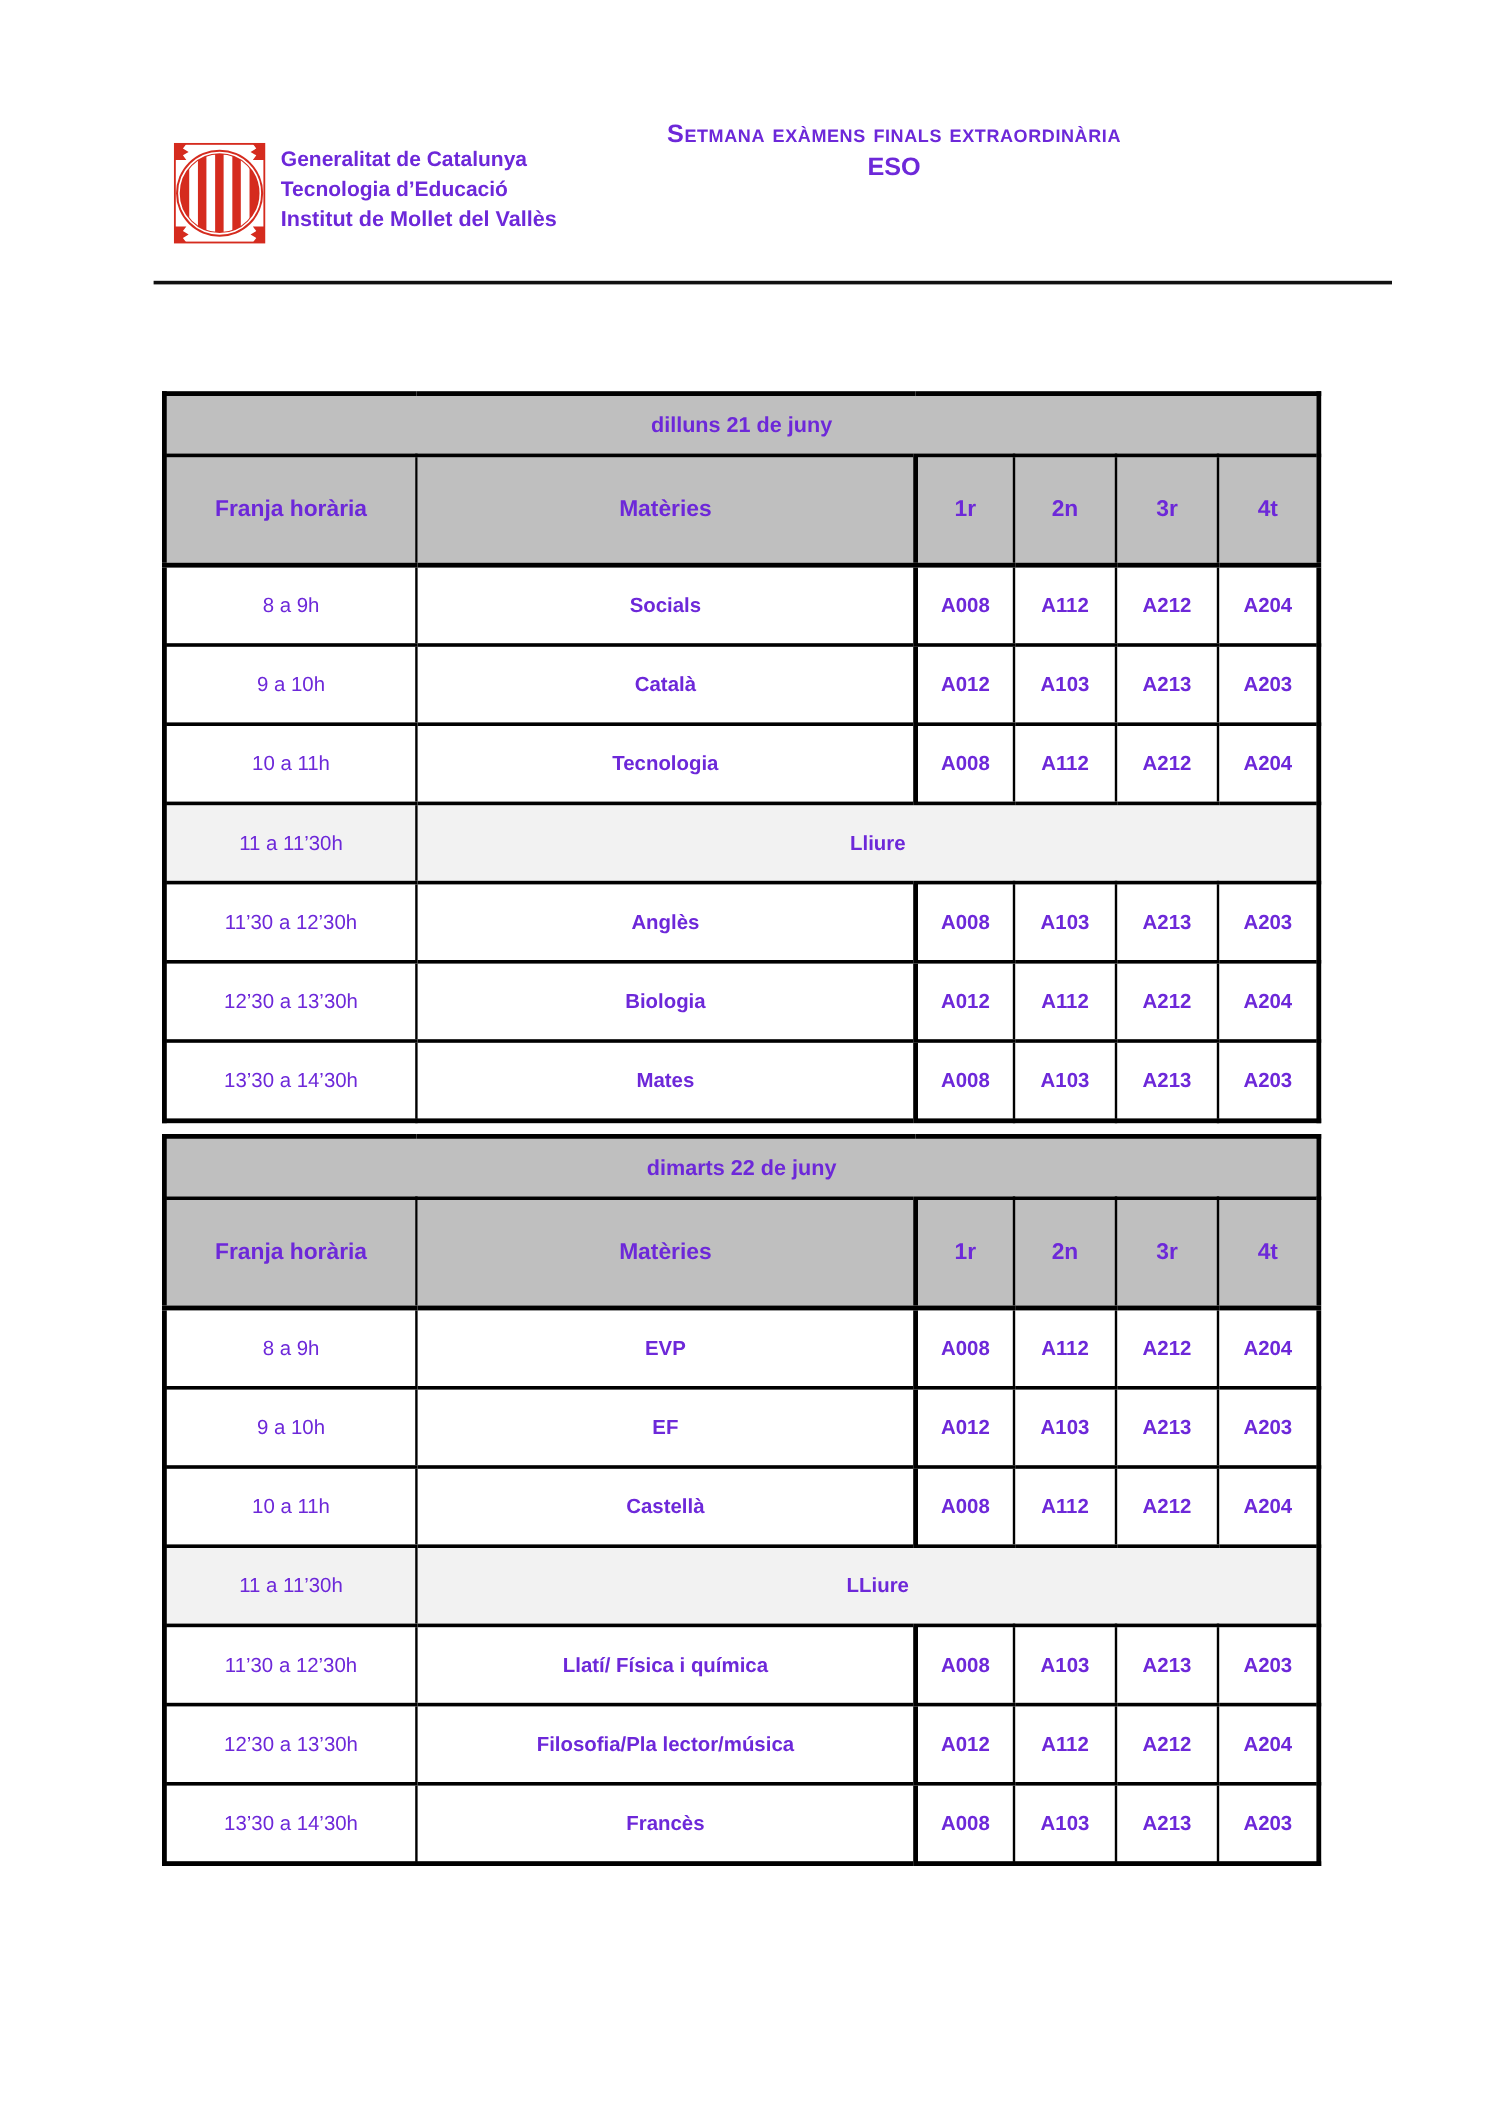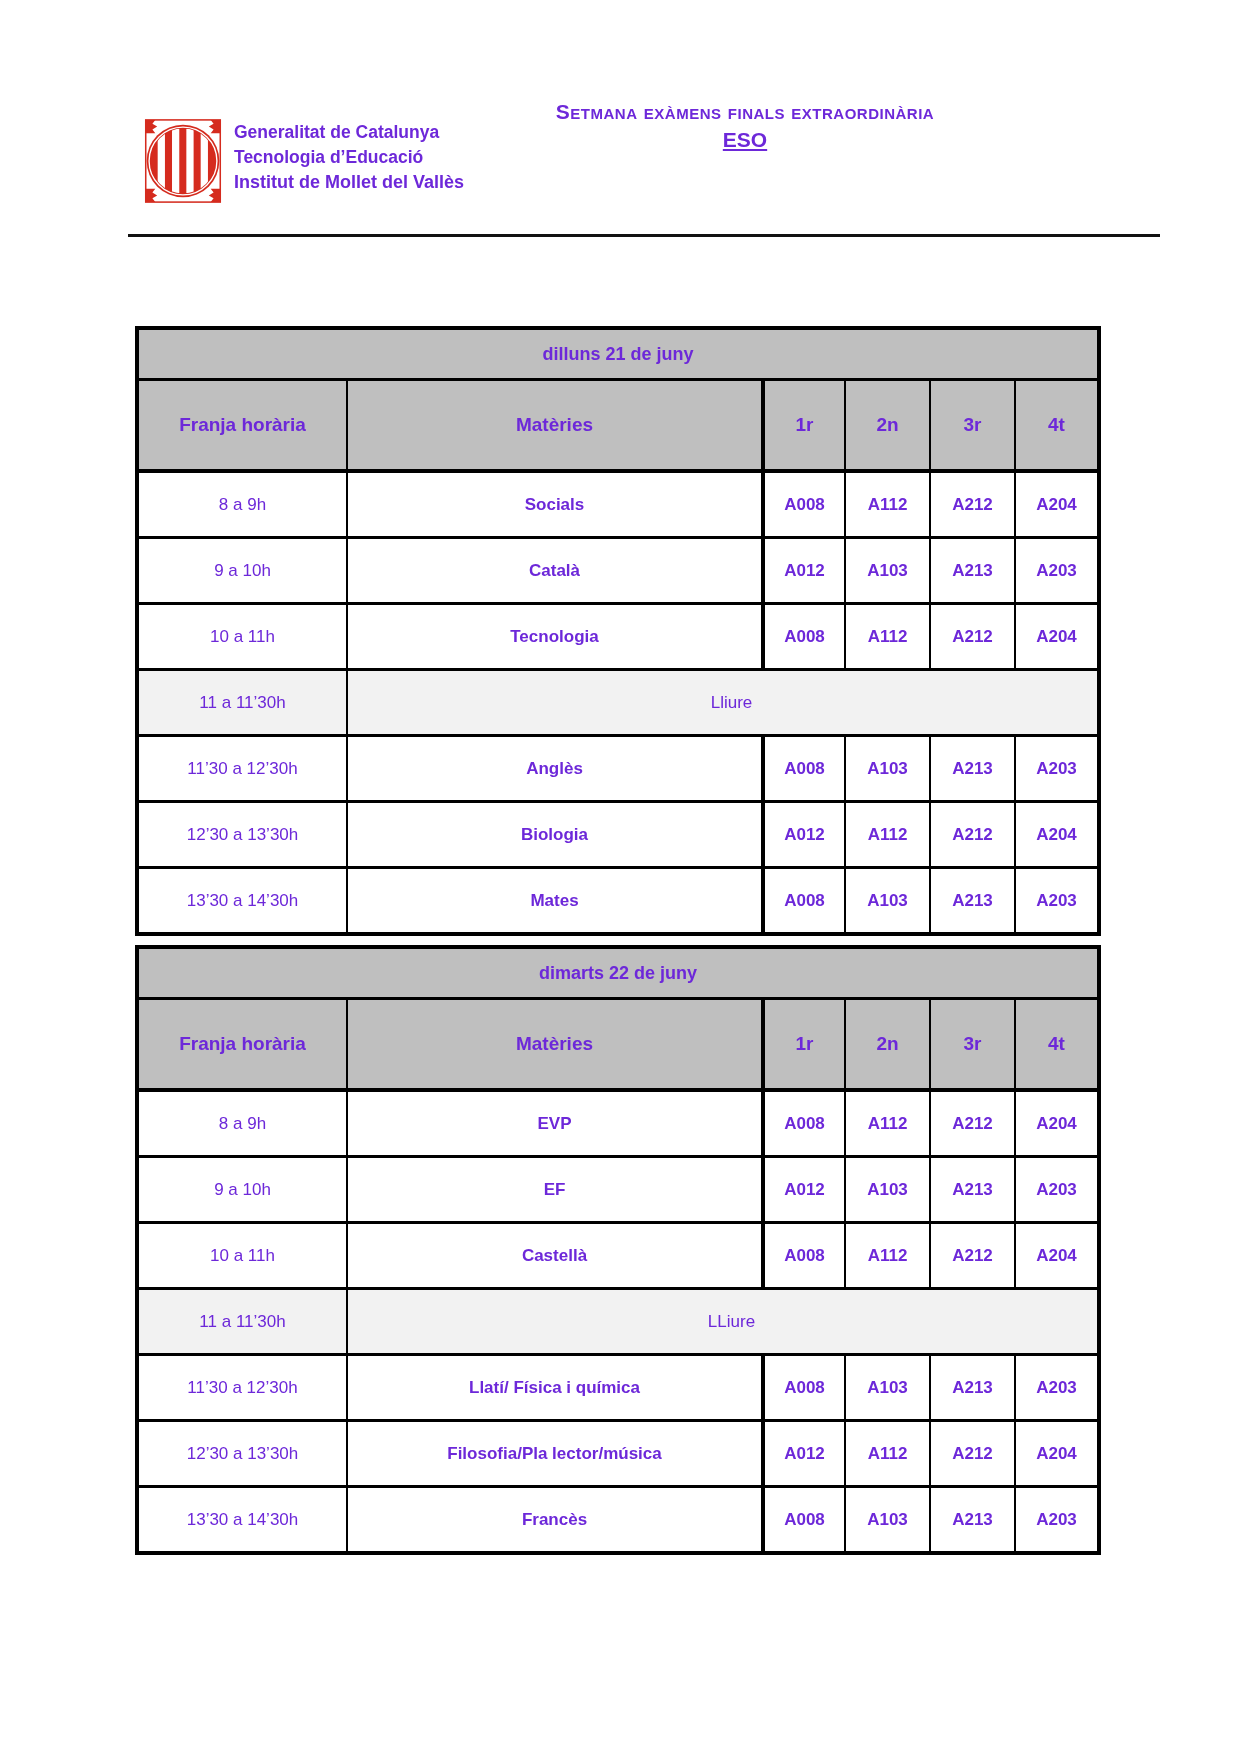--- a/index.html
+++ b/index.html
@@ -18,21 +18,21 @@
   .org-line1, .org-line2 { font-size:17.5px; font-weight:bold; }
   .org-line3 { font-size:18px; font-weight:bold; }
 
   .title-block { position:absolute; left:350px; top:100px; width:790px; text-align:center; }
   .main-title {
     font-size:21px; font-weight:bold;
     font-variant:small-caps;
     letter-spacing:0.5px;
   }
   .year-title { font-size:32px; font-weight:bold; margin-top:6px; }
-  .level-title { font-size:21px; font-weight:bold; margin-top:4px;text-decoration:underline; }
+  .level-title { font-size:21px; font-weight:bold; margin-top:4px; }
 
   .head-rule { position:absolute; left:128px; top:234px; width:1032px; height:3px; background:#111111; }
 
   
   table.sched {
     position:absolute; left:135px;
     width:962px;
     border-collapse:collapse;
     table-layout:fixed;
     border:4px solid #000;
@@ -61,21 +61,21 @@
     height:88px;
     font-size:19px; font-weight:bold;
     border-bottom-width:4px;
   }
   .sched td { height:63px; font-size:17px; }
   .sched td.time { font-weight:normal; }
   .sched td.subject { font-weight:bold; }
   .sched td.room { font-weight:bold; }
   .sched .col-thick { border-left-width:4px; }
   .sched tr.free-row td { background:#f2f2f2; }
-  .sched tr.free-row td.subject { font-weight:normal;padding-left:22px; }
+  .sched tr.free-row td.subject { font-weight:bold;padding-left:22px; }
 </style>
 </head>
 <body>
 
 <div class="page">
 
   <div class="logo">
     <svg width="86" height="98" viewBox="0 0 90 102" xmlns="http://www.w3.org/2000/svg">
       <defs>
         <clipPath id="innerCircle">

